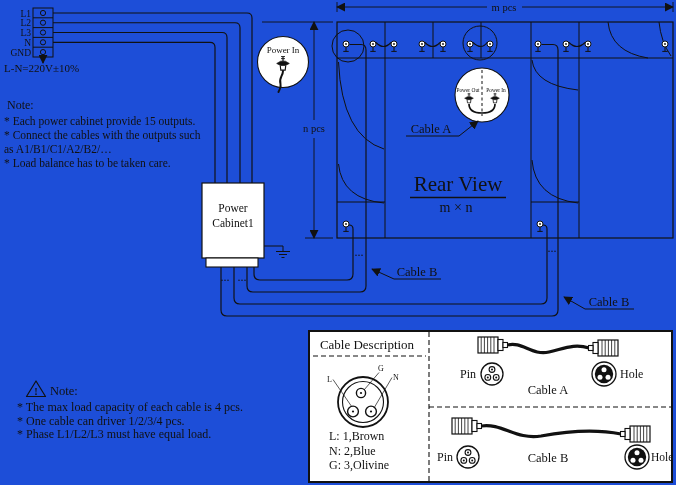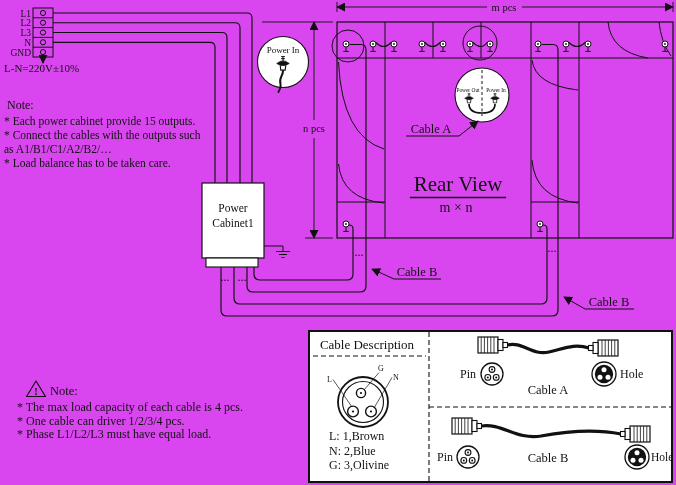--- a/index.html
+++ b/index.html
@@ -1,16 +1,16 @@
 <!DOCTYPE html>
 <html><head>
 <meta charset="utf-8">
 <style>
   html,body{margin:0;padding:0;background:#fff;}
-  .stage{position:relative;width:676px;height:485px;background:#d946ef;overflow:hidden;}
+  .stage{position:relative;width:676px;height:485px;background:#1d4ed8;overflow:hidden;}
   svg{position:absolute;left:0;top:0;}
   .t{fill:#111;font-family:"Liberation Serif","DejaVu Serif",serif;}
   .ln{stroke:#111;fill:none;stroke-width:1;}
   .w{stroke:#111;fill:none;stroke-width:1.15;}
   .dash{stroke:#111;fill:none;stroke-width:1.1;stroke-dasharray:5 3;}
 </style>
 </head>
 <body>
 
 <div class="stage">

